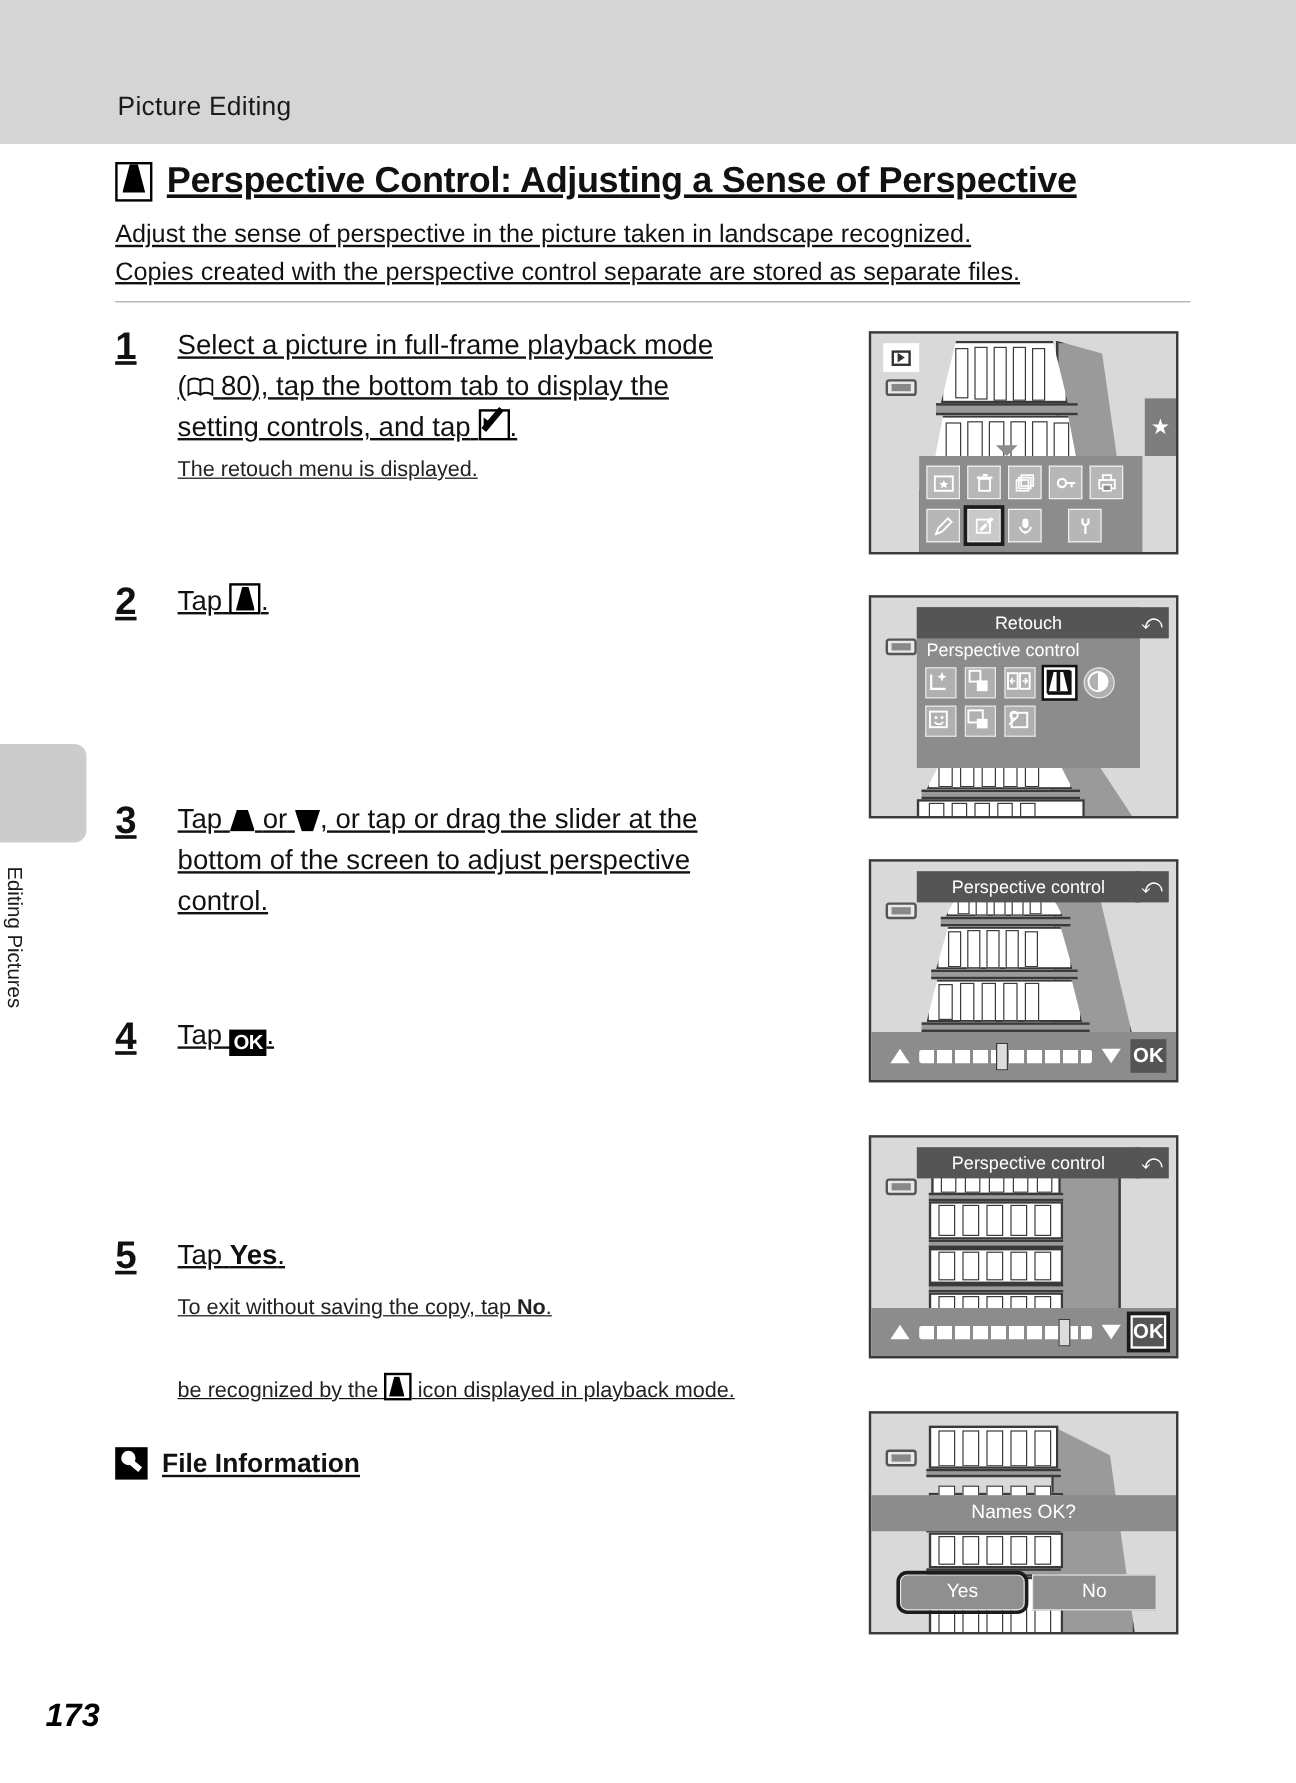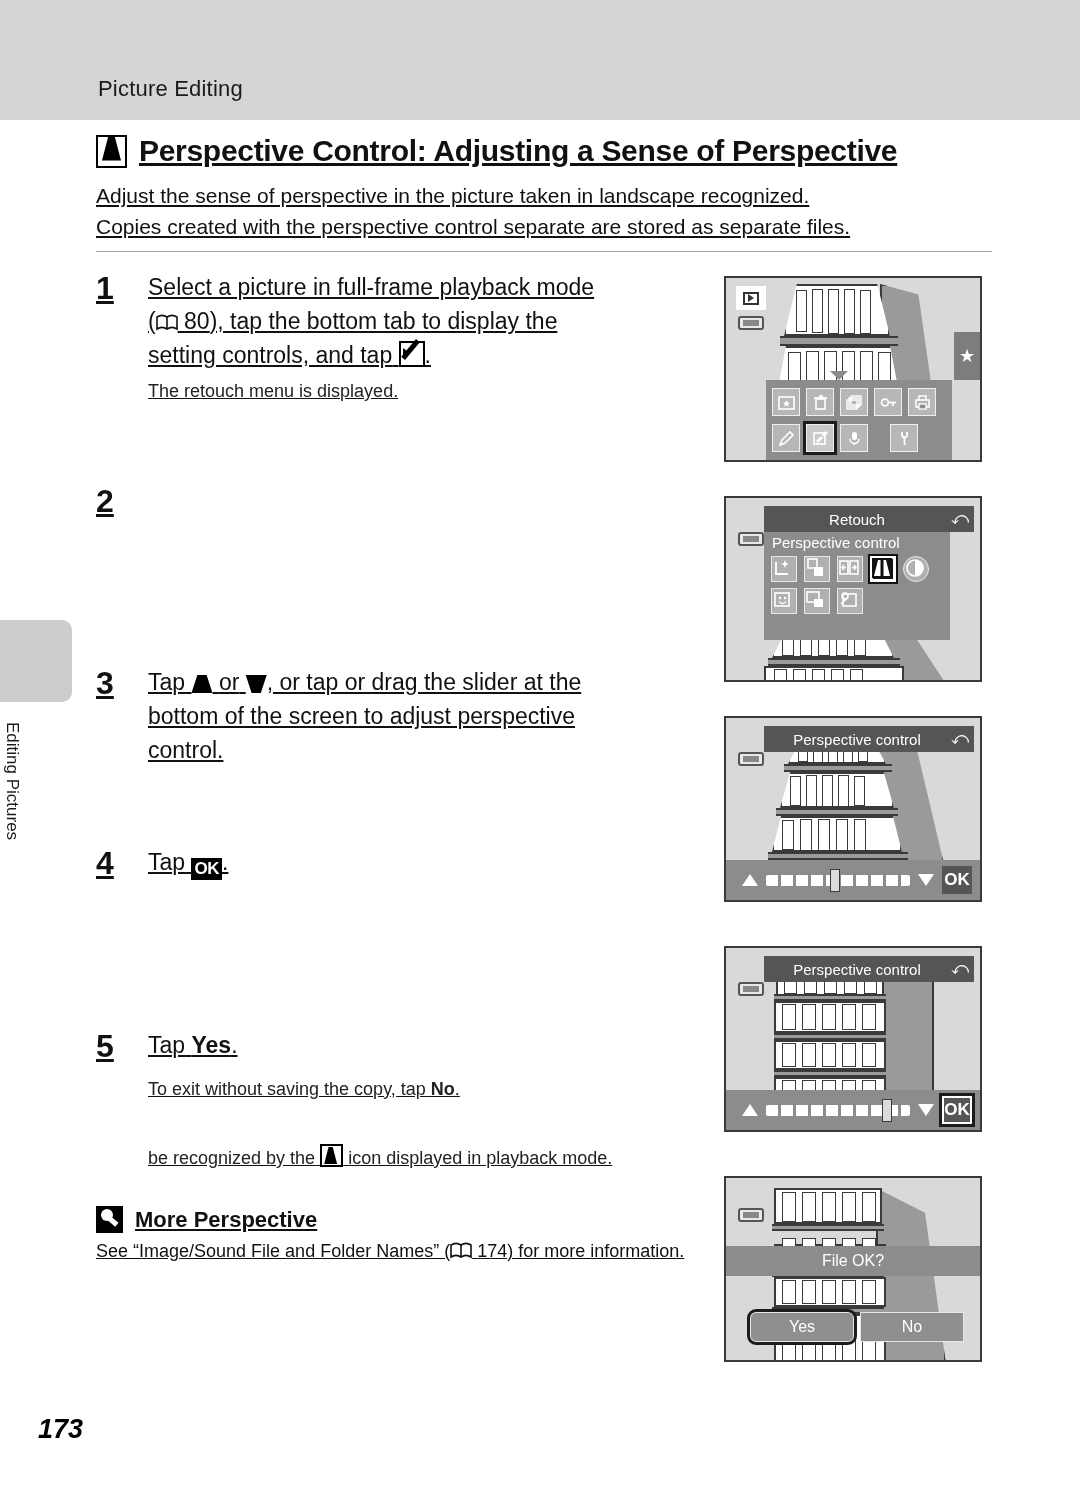--- a/index.html
+++ b/index.html
@@ -459,20 +459,26 @@
         <span>80</span><span>), tap the bottom tab to display the</span><br>
         <span>setting controls, and tap</span>
         <span class="ic ic-retouch"><i></i><u></u></span><span>.</span>
       </div>
       <div class="step-sub">The retouch menu is displayed.</div>
     </div>
   </div>
 
   <div class="step" style="margin-top:78px;">
     <div class="step-num">2</div>
+    <div class="step-body">
+      <div class="step-head">
+        <span>Tap</span>
+        <span class="ic ic-persp"><i></i></span><span>.</span>
+      </div>
+    </div>
   </div>
 
   <div class="step" style="margin-top:148px;">
     <div class="step-num">3</div>
     <div class="step-body">
       <div class="step-head">
         <span>Tap</span>
         <span class="ic ic-up"></span>
         <span>or</span>
         <span class="ic ic-down"></span><span>, or tap or drag the slider at the</span><br>
@@ -508,28 +514,21 @@
         <span>be recognized by the</span>
         <span class="ic ic-persp-sm"><i></i></span>
         <span>icon displayed in playback mode.</span>
       </div>
     </div>
   </div>
 
   <div style="margin-top:34px;">
     <div class="moreinfo-head">
       <span class="ic-tip"></span>
-      <span class="moreinfo-title">More Perspective</span>
-    </div>
-    <div class="moreinfo-body">
-      <span>See “Image/Sound File and Folder Names” (</span><span class="ic ic-book"><svg viewBox="0 0 22 17" width="22" height="17">
-            <path d="M1 3 C4 1,8 1,11 3 C14 1,18 1,21 3 L21 15 C18 13,14 13,11 15 C8 13,4 13,1 15 Z" fill="none" stroke="#111" stroke-width="1.6"></path>
-            <line x1="11" y1="3" x2="11" y2="15" stroke="#111" stroke-width="1.6"></line>
-          </svg></span>
-      <span>174</span><span>) for more information.</span>
+      <span class="moreinfo-title">File Information</span>
     </div>
   </div>
 </div>
 
 <div class="screen" style="left:724px; top:276px;">
   <div class="scr-inner">
 
     <div class="bld-side" style="left:154px; top:6px; width:62px; height:176px; clip-path:polygon(0% 0%, 62% 6%, 100% 100%, 0% 100%);"></div>
     <div class="bld-face" style="left:58px; top:6px; width:106px; height:52px; clip-path:polygon(12% 0%, 88% 0%, 100% 100%, 0% 100%);"></div>
     <div class="win" style="left:70px; top:12px; width:11px; height:42px;"></div>
@@ -841,20 +840,20 @@
     <div class="band" style="left:46px; top:129px; width:112px; height:7px;"></div>
 
     <div class="bld-face" style="left:48px; top:136px; width:112px; height:48px;"></div>
     <div class="win" style="left:56px; top:139px; width:14px; height:45px;"></div>
     <div class="win" style="left:76px; top:139px; width:14px; height:45px;"></div>
     <div class="win" style="left:96px; top:139px; width:14px; height:45px;"></div>
     <div class="win" style="left:116px; top:139px; width:14px; height:45px;"></div>
     <div class="win" style="left:136px; top:139px; width:14px; height:45px;"></div>
 
     <div class="badge-batt" style="top:30px;"></div>
-    <div class="save-bar">File OK?</div>
+    <div class="save-bar">Names OK?</div>
 
     <div class="save-btns">
       <div class="save-btn sel">Yes</div>
       <div class="save-btn">No</div>
     </div>
   </div>
 </div>
 
 </body></html>

